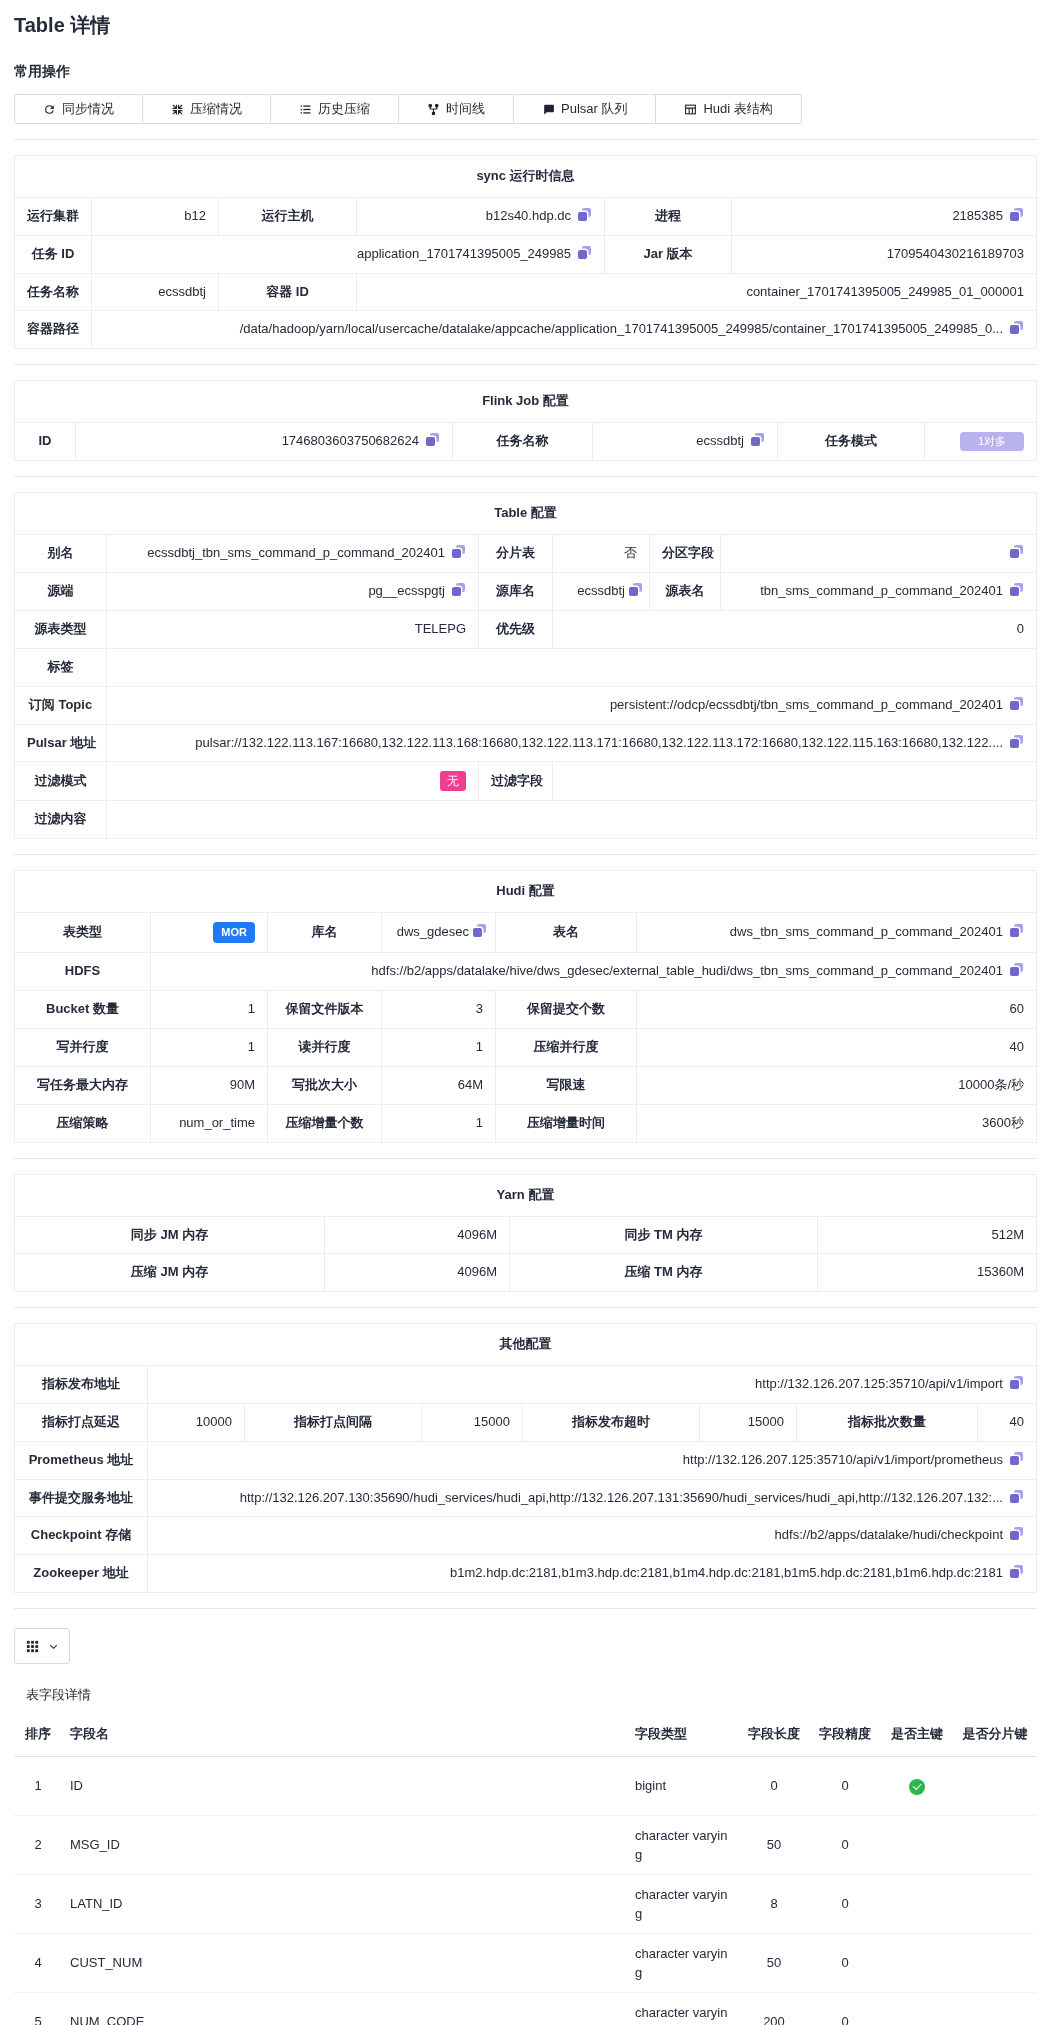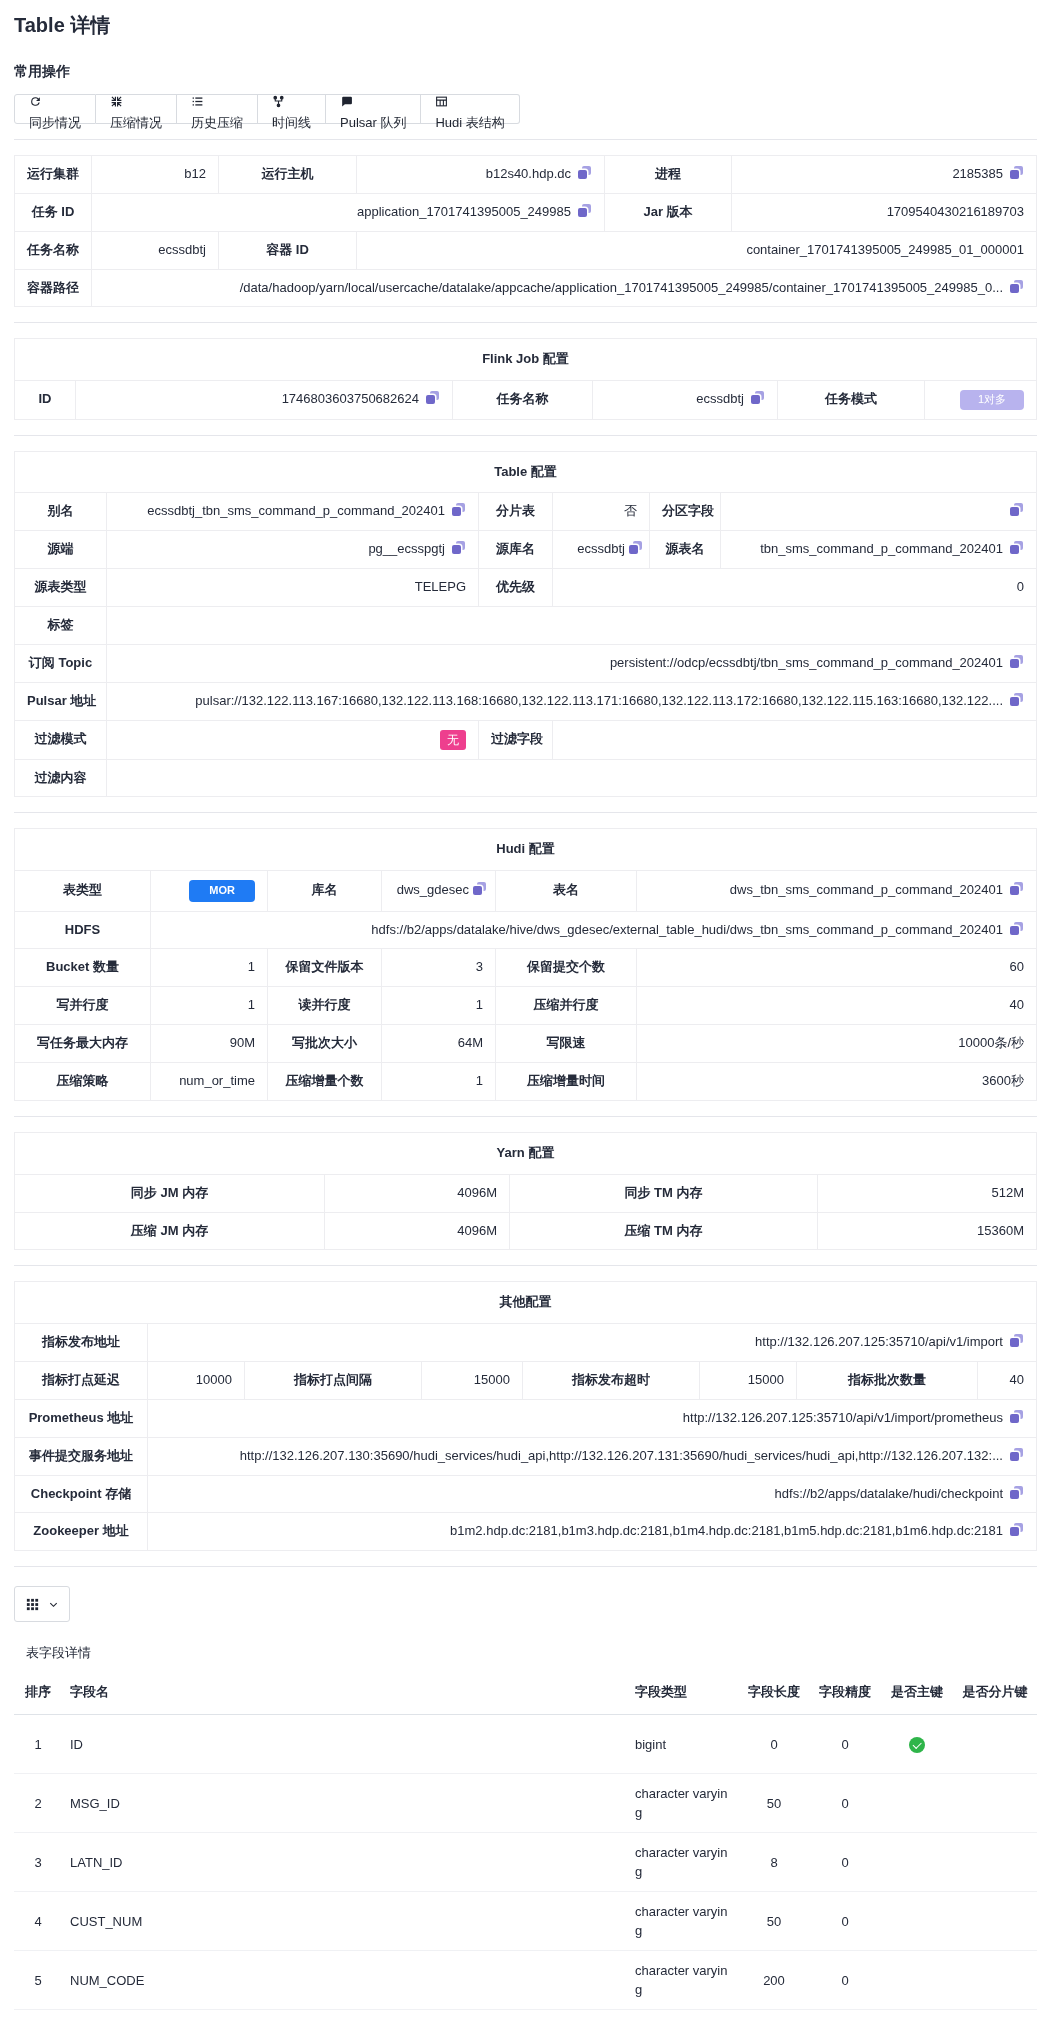--- a/index.html
+++ b/index.html
@@ -7,26 +7,25 @@
   body {
     width: 1051px; height: 2025px; overflow: hidden;
     font-family: "Liberation Sans", "DejaVu Sans", sans-serif;
     color: #252b3a; font-size: 13px;
   }
   .page { padding: 12px 14px 0; }
   .page-title { font-size: 20px; font-weight: 700; }
   .ops-heading { font-size: 14px; font-weight: 700; margin: 24px 0 13px; }
   .btn-group { display: inline-flex; }
   .btn {
-    display: inline-flex; gap: 6px;
-    padding: 0 14px; height: 30px; background: #fff;
+    display: inline-flex; align-items: center; gap: 6px;
+    padding: 0 28px; height: 30px; background: #fff;
     border: 1px solid #d8dbe0; border-left-width: 0;
     font-size: 13px; color: #1f2430; cursor: pointer;
     font-family: inherit;
-    flex-direction: column;
   }
   .btn:first-child { border-left-width: 1px; border-radius: 3px 0 0 3px; }
   .btn:last-child { border-radius: 0 3px 3px 0; }
   .ic { display: inline-flex; align-items: center; }
   .divider { border: none; border-top: 1px solid #e5e6eb; margin: 15px 0; }
 
   table.desc { width: 100%; border-collapse: collapse; table-layout: fixed; }
   .desc td {
     border: 1px solid #ededf0; padding: 9px 12px; font-size: 13px;
     vertical-align: middle; word-break: break-all; line-height: 1.45;
@@ -40,21 +39,21 @@
   .copy::before { content:""; position:absolute; left:4px; top:0; width:9px; height:9px;
           border-radius:2px; background:#a6a1e3; }
   .copy::after  { content:""; position:absolute; left:0; top:4px; width:9px; height:9px;
           border-radius:2px; background:#6f67c9; box-shadow:0 0 0 1.5px #fff; }
 
   .badge-purple { background:#b8b3ee; color:#fff; font-size:11px; padding:2px 18px;
           border-radius:4px; display:inline-block; line-height:1.4; }
   .badge-pink   { background:#ee3f8e; color:#fff; font-size:12px; padding:1px 7px;
           border-radius:3px; display:inline-block; line-height:1.5; }
   .badge-blue   { background:#1f7bf4; color:#fff; font-size:11px; font-weight:700;
-          padding:3px 20px; border-radius:4px; display:inline-block; line-height:1.4; }
+          padding:3px 8px; border-radius:4px; display:inline-block; line-height:1.4; }
 
   .dd-btn { display:inline-flex; align-items:center; gap:8px; padding:0 10px; height:36px;
           background:#fff; border:1px solid #d8dbe0; border-radius:3px; cursor:pointer;
           color:#1f2430; margin-top:4px; }
   .fields-heading { font-size:13px; margin:22px 12px 0; }
 
   table.fields { width:100%; border-collapse:collapse; table-layout:fixed; margin-top:8px; }
   .fields th { font-weight:600; text-align:left; padding:13px 8px; font-size:13px;
           border-bottom:1px solid #dfe3e8; color:#252b3a; }
   .fields td { padding:8px; border-bottom:1px solid #f0f1f4; height:59px;
@@ -139,20 +138,23 @@
   <table class="desc">
     <colgroup>
         <col style="width:77px">
         <col style="width:127px">
         <col style="width:138px">
         <col style="width:248px">
         <col style="width:127px">
         <col>
       </colgroup>
     <tbody>
+        <tr>
+          <td colspan="6" class="sec-title">sync 运行时信息</td>
+        </tr>
     <tr>
       <td class="lbl">运行集群</td>
       <td class="val"><span>b12</span></td>
       <td class="lbl">运行主机</td>
       <td class="val"><span>b12s40.hdp.dc</span><span class="copy"></span></td>
       <td class="lbl">进程</td>
       <td class="val"><span>2185385</span><span class="copy"></span></td>
     </tr>
     <tr>
       <td class="lbl">任务 ID</td>

